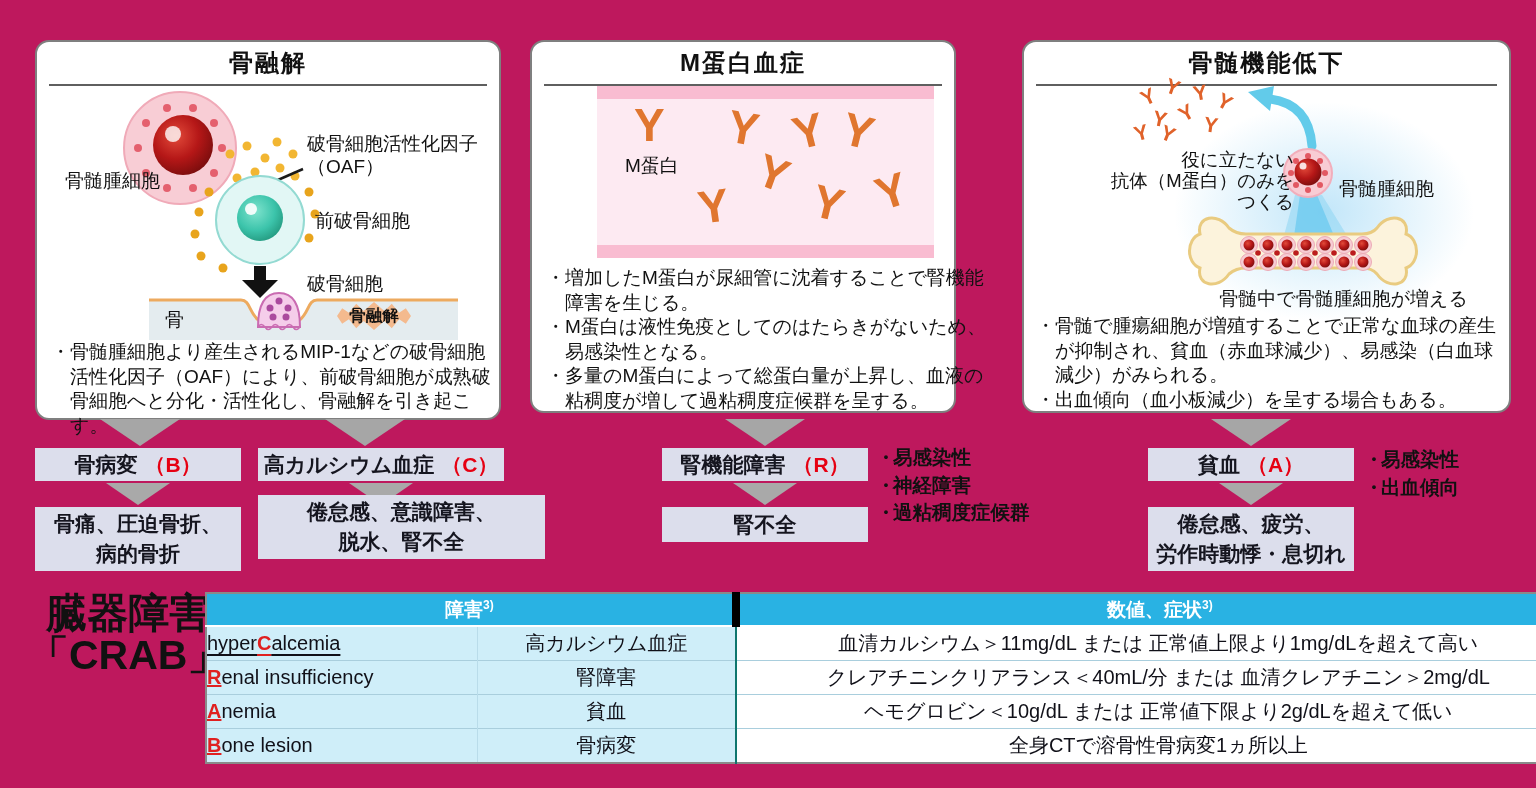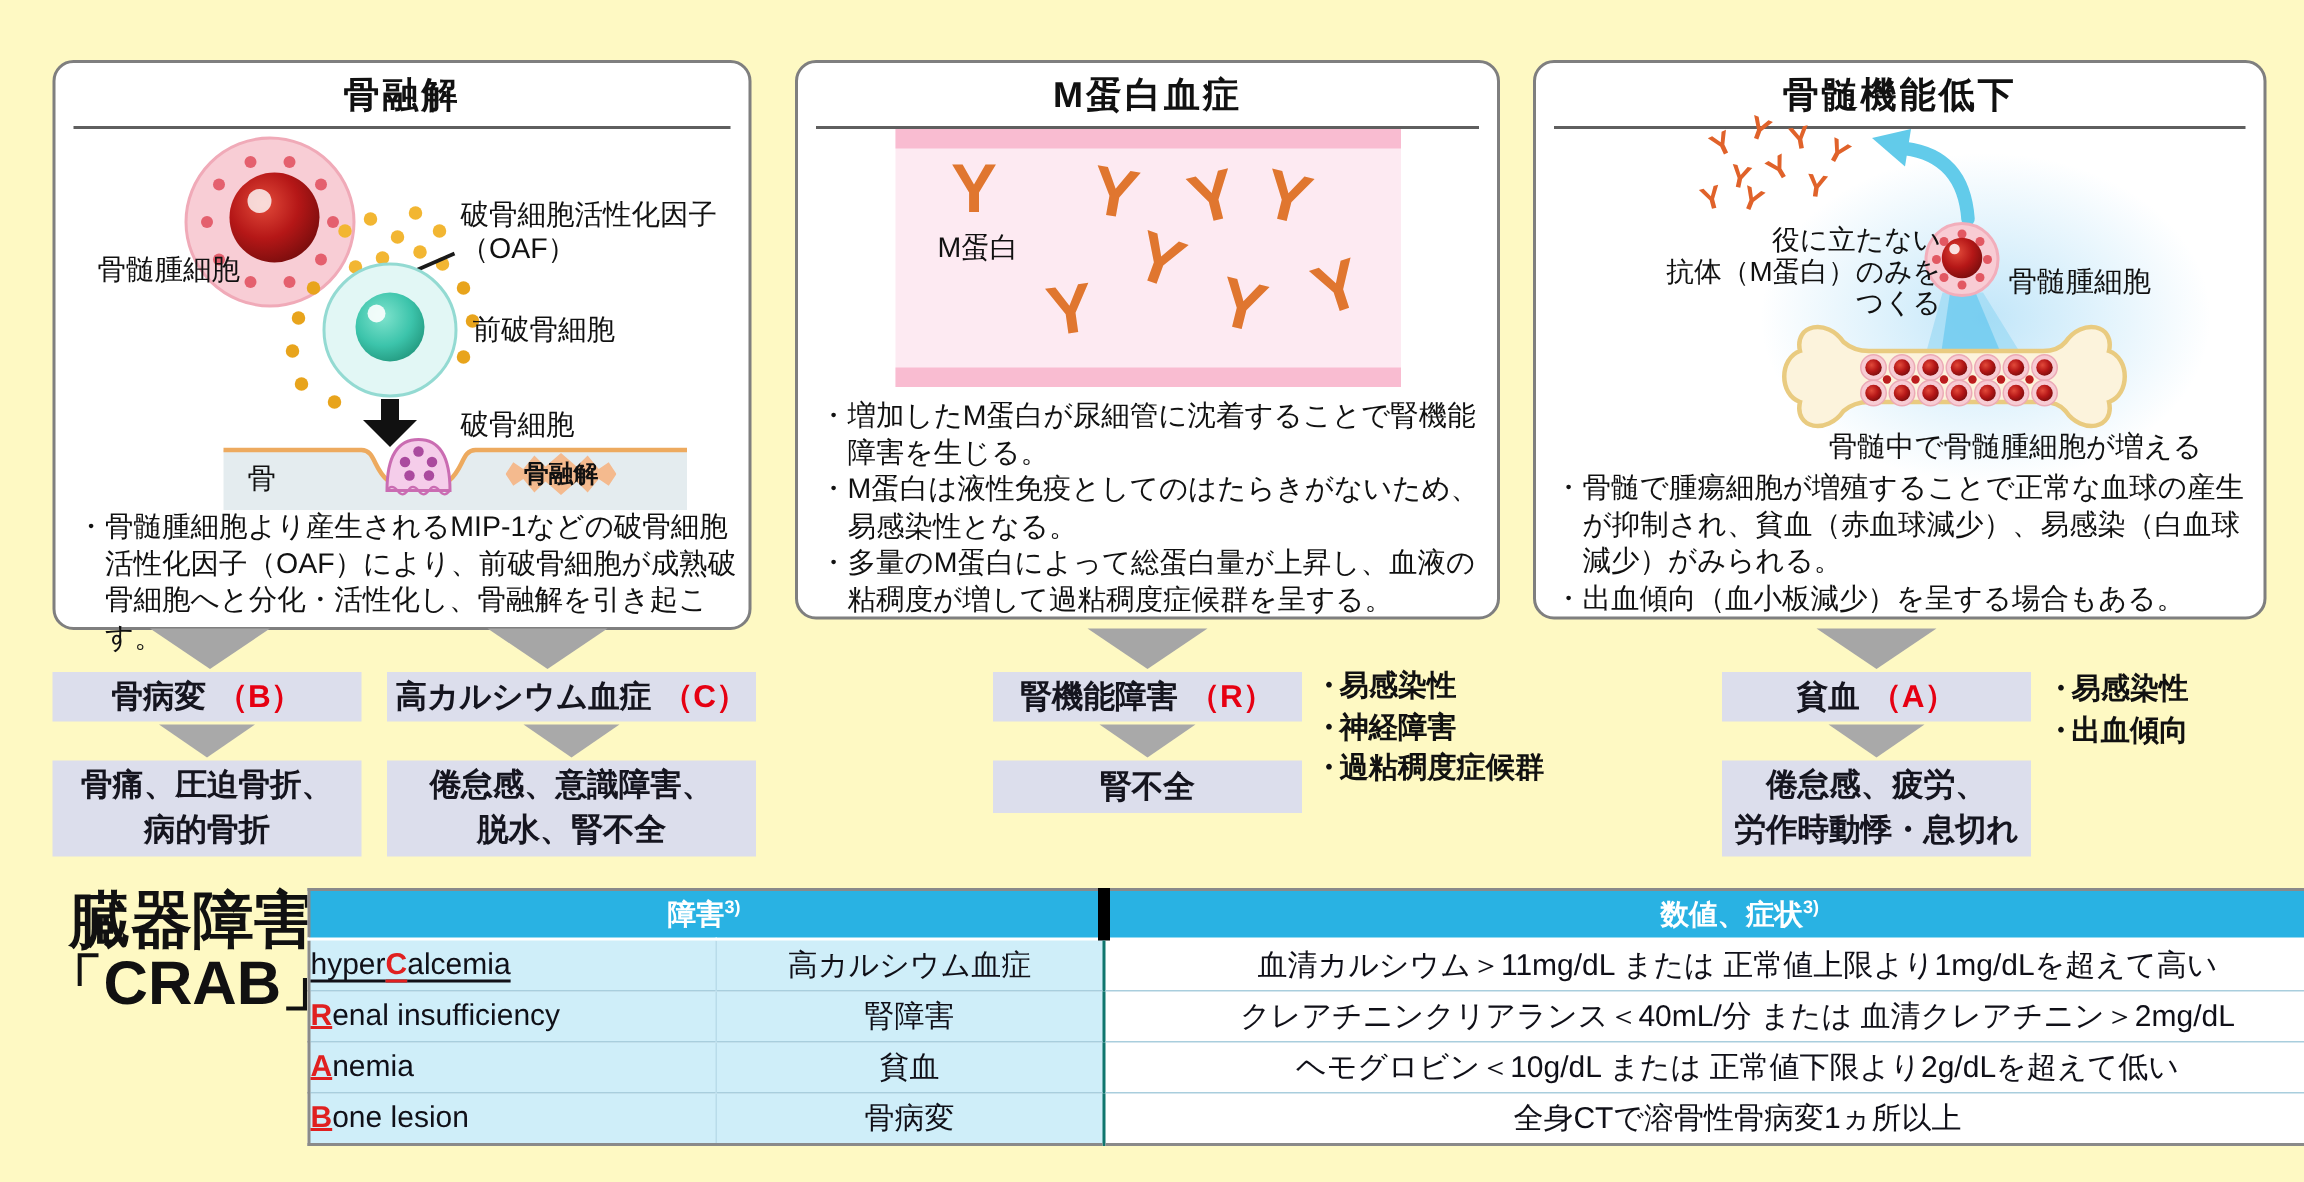--- a/index.html
+++ b/index.html
@@ -1,16 +1,16 @@
 <!DOCTYPE html>
 <html><head>
 <meta charset="utf-8">
 <style>
   html,body{margin:0;padding:0;background:#fff;}
-  .stage{position:relative;width:1536px;height:788px;background:#fef9c3;overflow:hidden;
+  .stage{position:relative;width:1536px;height:788px;background:#be185d;overflow:hidden;
          font-family:"Liberation Sans",sans-serif;color:#111;}
   
   .panel{position:absolute;background:#fff;border:2.5px solid #7f7f7f;border-radius:14px;box-sizing:border-box;}
   .ptitle{position:absolute;left:12px;right:12px;top:5px;margin:0;text-align:center;
           font-size:24px;font-weight:bold;letter-spacing:2px;padding-bottom:5px;border-bottom:2px solid #5f5f5f;}
   .illus{position:absolute;left:0;top:0;}
   .lbl{position:absolute;font-size:19px;white-space:nowrap;line-height:23px;}
   .lbl.center{text-align:right;}
   .bullets{position:absolute;margin:0;padding:0;list-style:none;font-size:19px;line-height:24.5px;text-align:left;}
   .bullets li{position:relative;padding-left:19px;}
@@ -137,21 +137,21 @@
     </div>
     <div class="lbl" style="left:278px;top:167px">前破骨細胞</div>
     <div class="lbl" style="left:270px;top:230px">破骨細胞</div>
     <div class="lbl" style="left:128px;top:266px">骨</div>
     <div class="burst" style="left:300px;top:260px;width:74px;height:28px">骨融解</div>
     <ul class="bullets" style="left:14px;top:298px;width:444px">
       <li>骨髄腫細胞より産生されるMIP-1などの破骨細胞活性化因子（OAF）により、前破骨細胞が成熟破骨細胞へと分化・活性化し、骨融解を引き起こす。</li>
     </ul>
   </section>
 
-  <section class="panel" style="left:530px;top:40px;width:470px;height:373px">
+  <section class="panel" style="left:530px;top:40px;width:426px;height:373px">
     <h2 class="ptitle">M蛋白血症</h2>
     <div class="vessel" style="left:65px;top:44px;width:337px;height:172px"></div>
     <span class="yab" style="left:102px;top:60px">Y</span>
     <span class="yab" style="left:196px;top:63px;transform:rotate(10deg)">Y</span>
     <span class="yab" style="left:261px;top:66px;transform:rotate(-14deg)">Y</span>
     <span class="yab" style="left:311px;top:66px;transform:rotate(14deg)">Y</span>
     <span class="yab" style="left:226px;top:108px;transform:rotate(20deg)">Y</span>
     <span class="yab" style="left:166px;top:141px;transform:rotate(-8deg)">Y</span>
     <span class="yab" style="left:281px;top:138px;transform:rotate(14deg)">Y</span>
     <span class="yab" style="left:344px;top:126px;transform:rotate(-18deg)">Y</span>
@@ -307,21 +307,21 @@
 
   <div class="chev small" style="left:106px;top:483px"></div>
   <div class="chev small" style="left:349px;top:483px"></div>
   <div class="chev small" style="left:733px;top:483px"></div>
   <div class="chev small" style="left:1219px;top:483px"></div>
 
   <div class="flowbox" style="left:35px;top:507px;width:206px;height:64px">
     <div>骨痛、圧迫骨折、</div>
     <div>病的骨折</div>
   </div>
-  <div class="flowbox" style="left:258px;top:507px;width:246px;height:64px">
+  <div class="flowbox" style="left:258px;top:495px;width:287px;height:64px">
     <div>倦怠感、意識障害、</div>
     <div>脱水、腎不全</div>
   </div>
   <div class="flowbox" style="left:662px;top:507px;width:206px;height:35px">
     <div>腎不全</div>
   </div>
   <div class="flowbox" style="left:1148px;top:507px;width:206px;height:64px">
     <div>倦怠感、疲労、</div>
     <div>労作時動悸・息切れ</div>
   </div>

